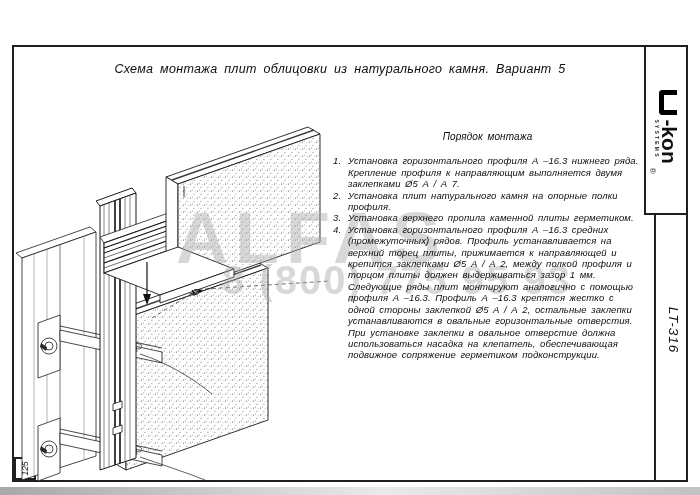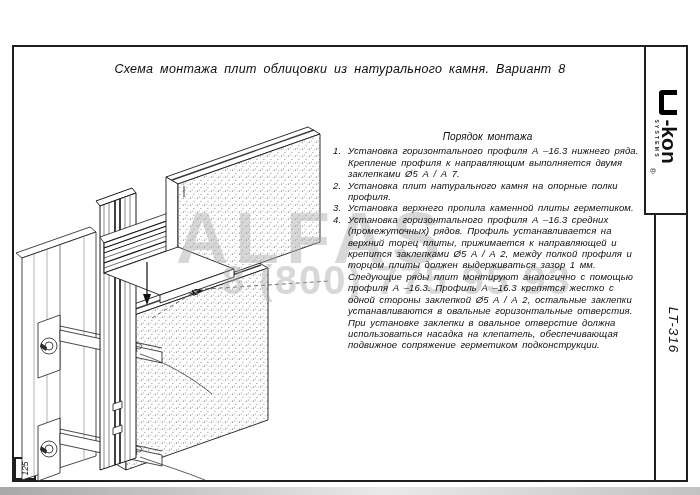--- a/index.html
+++ b/index.html
@@ -45,21 +45,21 @@
   }
   .doc-title{
     position:absolute;left:40px;top:62px;width:600px;text-align:center;
     font-style:italic;font-size:12.5px;letter-spacing:.3px;word-spacing:3px;color:#0d0d0d;
   }
   .steps{
     position:absolute;left:333px;top:131px;width:309px;
     font-style:italic;font-size:9.5px;line-height:11.4px;
     letter-spacing:.1px;word-spacing:1.8px;color:#0d0d0d;
   }
-  .steps .heading{text-align:center;margin-bottom:3px;font-size:10px;}
+  .steps .heading{text-align:center;margin-bottom:13px;font-size:10px;}
   .step{display:flex;}
   .step .num{width:15px;flex:none;}
   .step .txt{flex:1;}
   .wm-big{
     position:absolute;left:176px;top:200px;
     font-weight:bold;font-size:72px;line-height:76px;color:#a9a9a9;
     opacity:.45;letter-spacing:7px;z-index:2;
   }
   .wm-phone{
     position:absolute;left:222px;top:258px;
@@ -197,21 +197,21 @@
   <span style="display:flex;flex-direction:column;align-items:flex-start;">
     <span class="logo-word">-kon</span>
     <span class="logo-sub">SYSTEMS</span>
   </span>
   <span class="logo-reg">®</span>
 </div>
 <div class="lt-code textlayer">LT-316</div>
 <div class="pagenum-box"></div>
 <div class="pagenum textlayer">125</div>
 
-<div class="doc-title textlayer">Схема монтажа плит облицовки из натурального камня. Вариант 8</div>
+<div class="doc-title textlayer">Схема монтажа плит облицовки из натурального камня. Вариант 5</div>
 
 <div class="steps textlayer">
   <div class="heading">Порядок монтажа</div>
   <div class="step">
     <span class="num">1.</span>
     <span class="txt">Установка горизонтального профиля А –16.3 нижнего ряда. Крепление профиля к направляющим выполняется двумя заклепками Ø5 А / А 7.</span>
   </div>
   <div class="step">
     <span class="num">2.</span>
     <span class="txt">Установка плит натурального камня на опорные полки профиля.</span>

